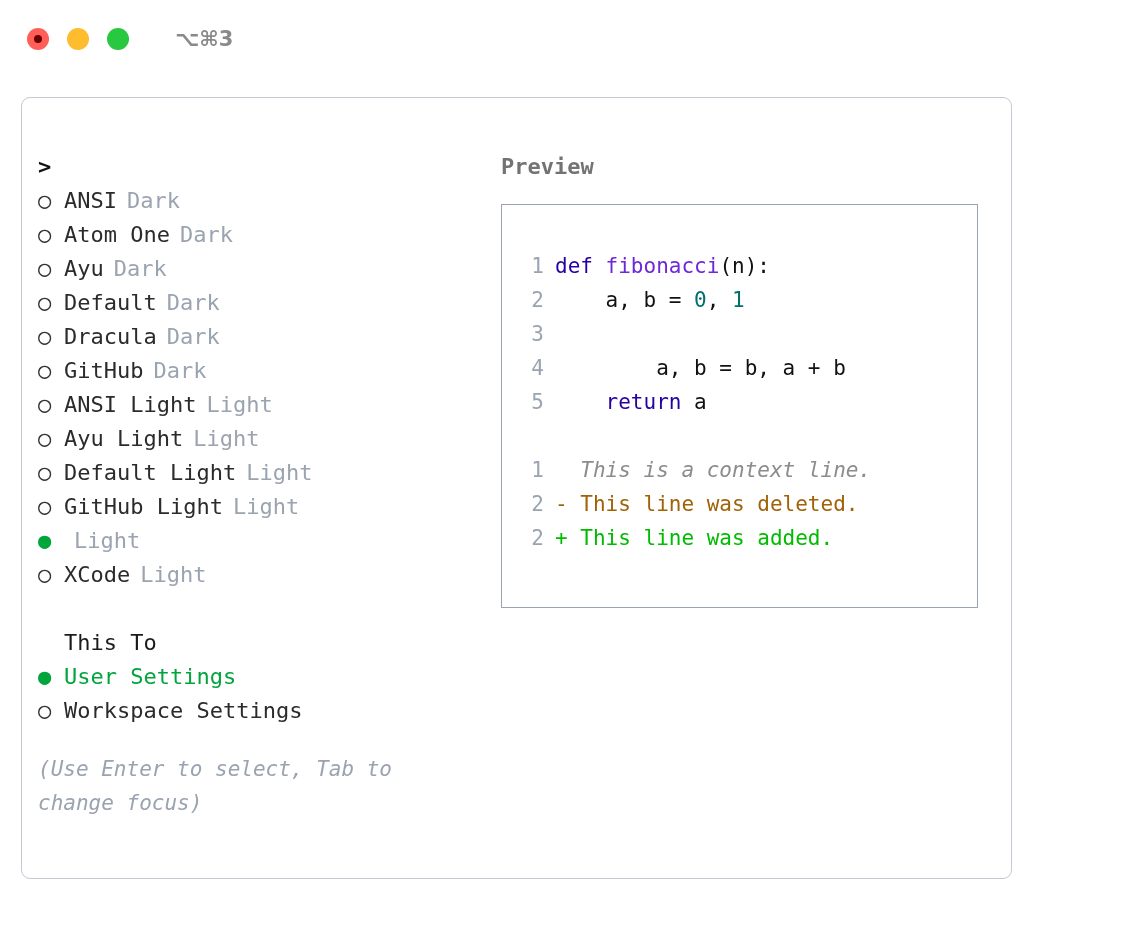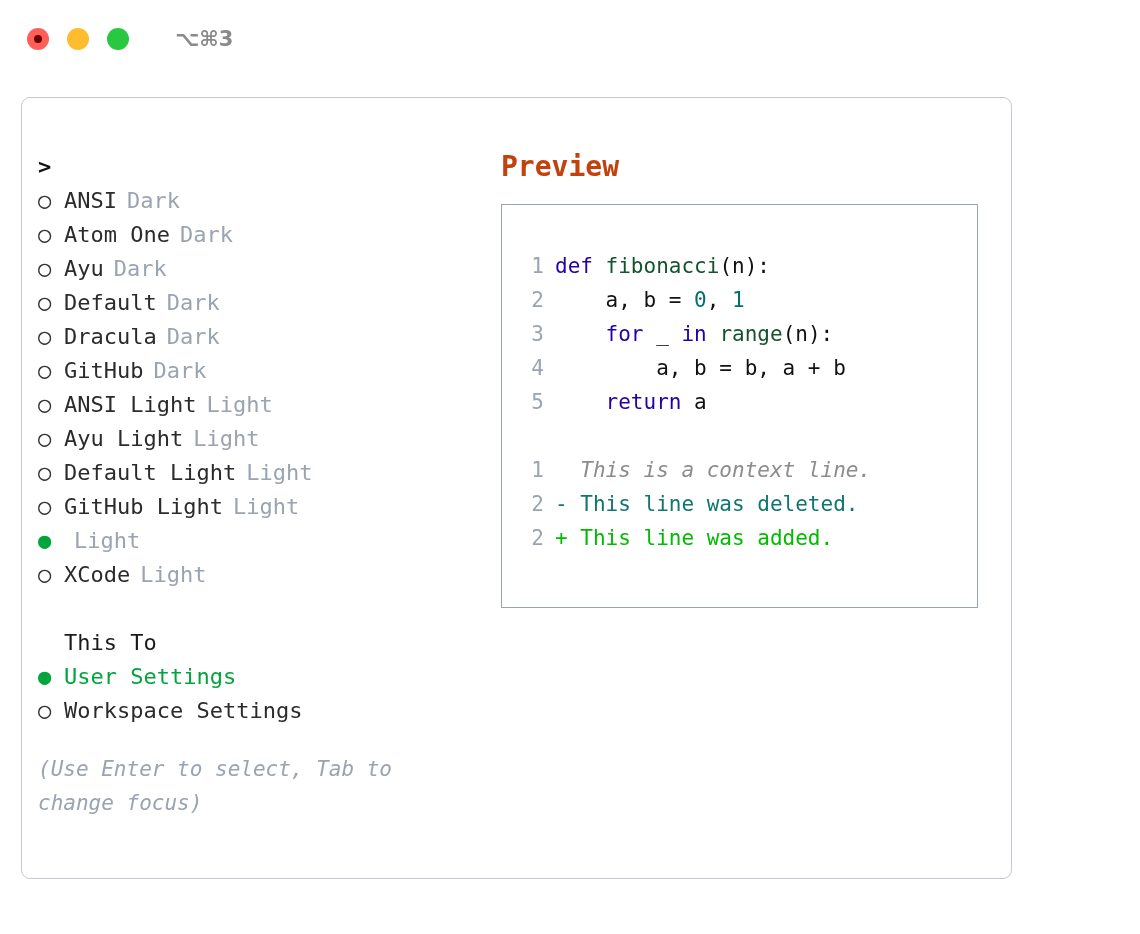--- a/index.html
+++ b/index.html
@@ -129,23 +129,23 @@
   }
 
   
   .right-col {
     position: absolute;
     left: 479px;
     top: 52px;
     width: 490px;
   }
   .preview-title {
-    font-size: 28px;
+    font-size: 22px;
     font-weight: bold;
-    color: #c2410c;
+    color: #737373;
     line-height: 34px;
     margin-bottom: 20px;
   }
   .preview-box {
     border: 1.6px solid #99a3b3;
     box-sizing: border-box;
     width: 477px;
     height: 404px;
     padding: 44px 0 0 16px;
     background: #ffffff;
@@ -161,25 +161,25 @@
     width: 26px;
     flex: 0 0 26px;
     text-align: right;
     color: #9aa3b0;
     margin-right: 11px;
   }
   .code-body { white-space: pre; }
   .gap-line { height: 34px; }
 
   .tok-kw   { color: #2600a3; text-align: right; }
-  .tok-fn   { color: #14532d; text-align: center; }
+  .tok-fn   { color: #6d28d9; text-align: center; }
   .tok-num  { color: #00706e; }
   .tok-txt  { color: #111111; }
   .tok-ctx  { color: #8c8c8c; font-style: italic; }
-  .tok-del  { color: #0f766e; }
+  .tok-del  { color: #a16207; }
   .tok-add  { color: #00bb00; text-align: center; }
 </style>
 </head>
 <body>
 
 <div class="titlebar">
   <div class="lights">
     <div class="light red">
       <div class="dot"></div>
     </div>
@@ -227,21 +227,21 @@
       <div class="hint">(Use Enter to select, Tab to
 change focus)</div>
     </div>
 
     <div class="right-col">
       <div class="preview-title">Preview</div>
       <div class="preview-box">
         <div id="code-lines">
             <div class="code-line"><span class="lineno">1</span><span class="code-body"><span class="tok-kw">def </span><span class="tok-fn">fibonacci</span><span class="tok-txt">(n):</span></span></div>
             <div class="code-line"><span class="lineno">2</span><span class="code-body"><span class="tok-txt">    a, b = </span><span class="tok-num">0</span><span class="tok-txt">, </span><span class="tok-num">1</span></span></div>
-            <div class="code-line"><span class="lineno">3</span><span class="code-body"><span class="tok-txt">    </span><span class="tok-kw">for</span><span class="tok-txt"> _ </span><span class="tok-kw">in</span><span class="tok-txt"> </span><span class="tok-fn">range</span><span class="tok-txt">(n):</span></span></div>
+            <div class="code-line"><span class="lineno">3</span></div>
             <div class="code-line"><span class="lineno">4</span><span class="code-body"><span class="tok-txt">        a, b = b, a + b</span></span></div>
             <div class="code-line"><span class="lineno">5</span><span class="code-body"><span class="tok-txt">    </span><span class="tok-kw">return</span><span class="tok-txt"> a</span></span></div>
           </div>
         <div class="gap-line"></div>
         <div id="diff-lines">
             <div class="code-line"><span class="lineno">1</span><span class="code-body"><span class="tok-ctx">  This is a context line.</span></span></div>
             <div class="code-line"><span class="lineno">2</span><span class="code-body"><span class="tok-del">- This line was deleted.</span></span></div>
             <div class="code-line"><span class="lineno">2</span><span class="code-body"><span class="tok-add">+ This line was added.</span></span></div>
           </div>
       </div>

